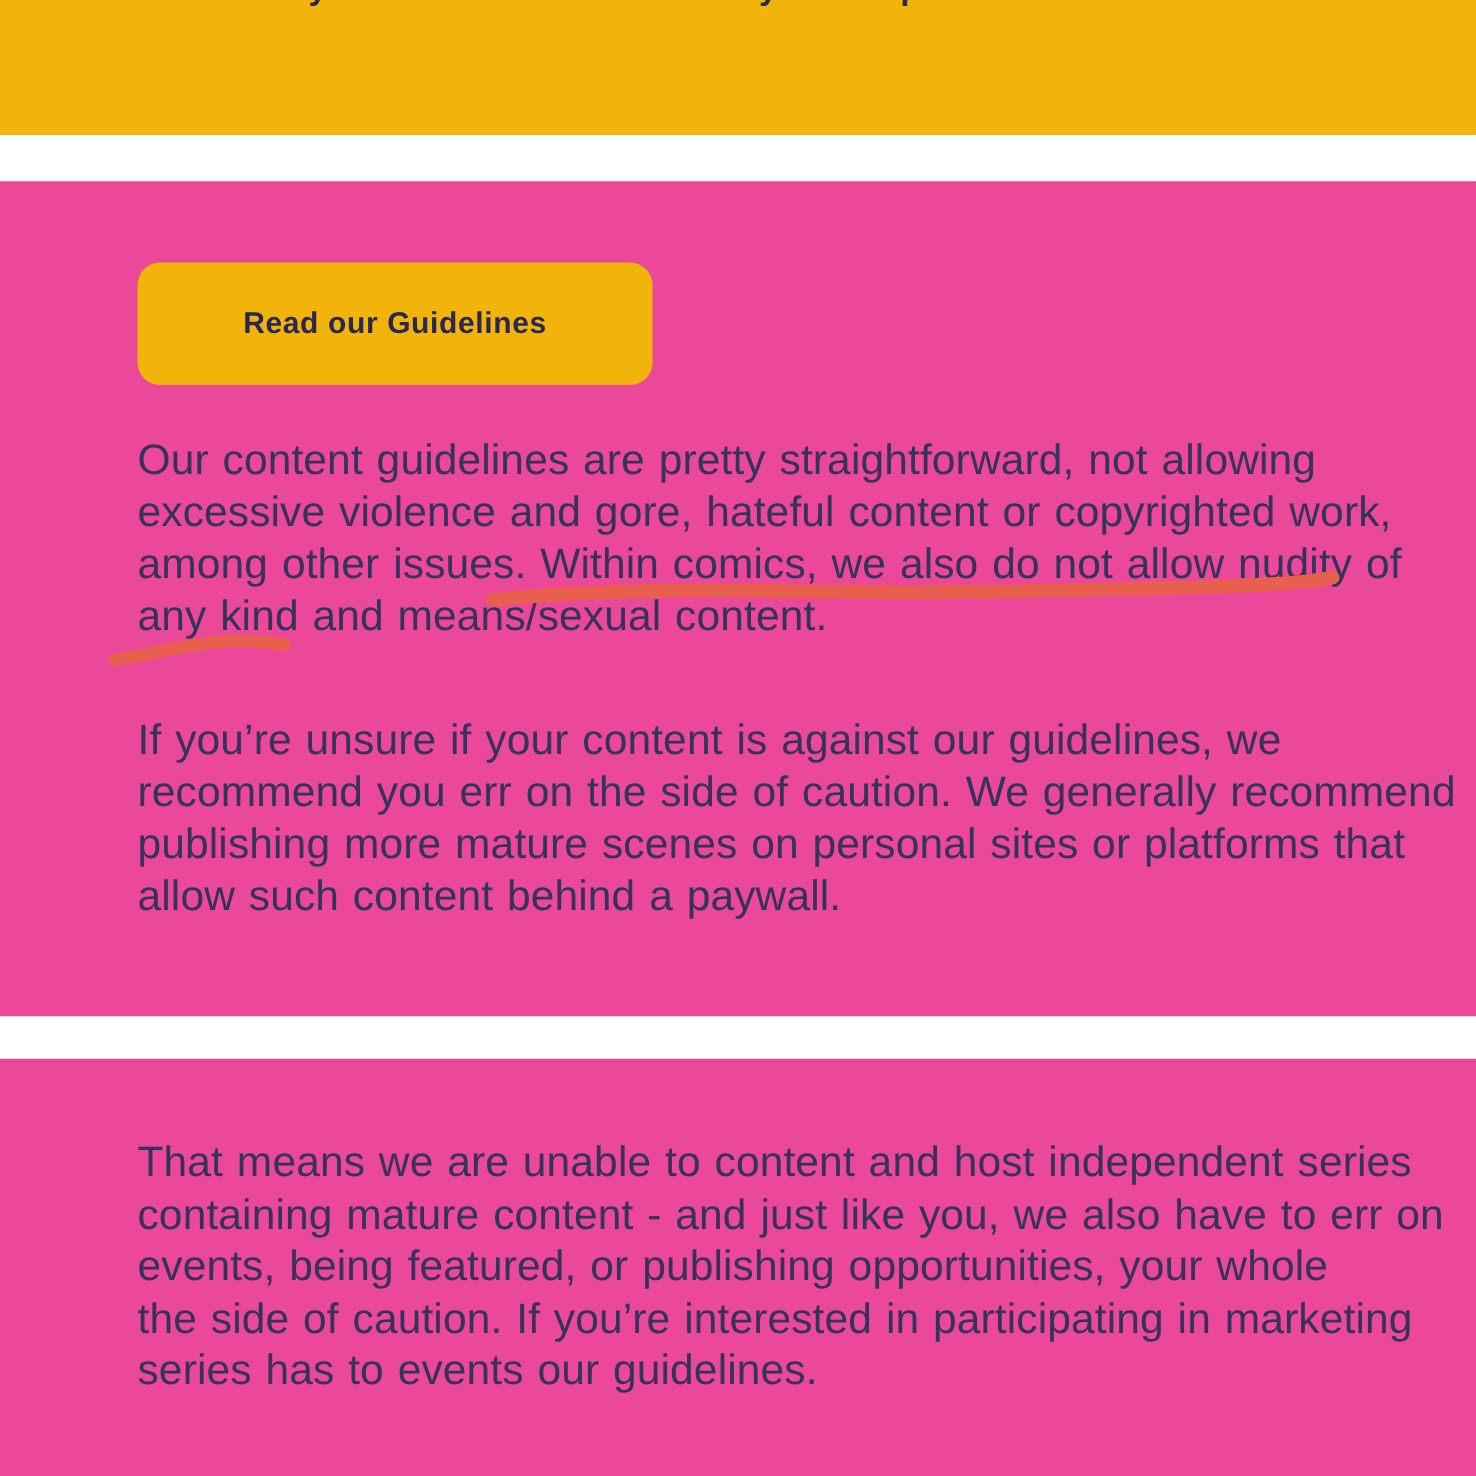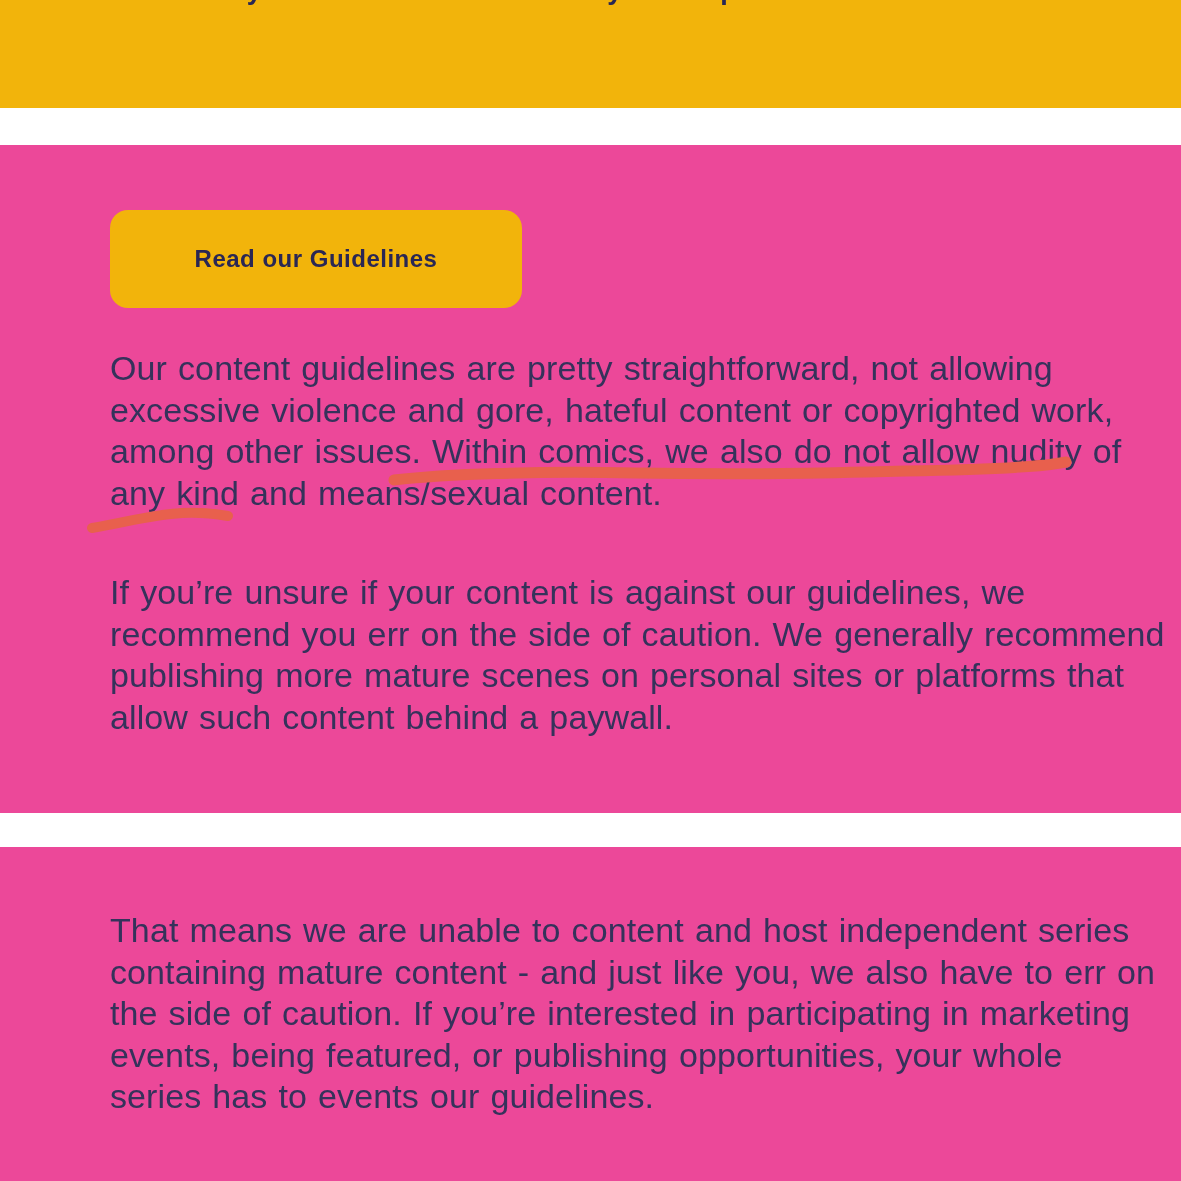--- a/index.html
+++ b/index.html
@@ -115,19 +115,19 @@
     <path d="M 8,25 C 60,19 150,16 250,18 C 360,20 440,18 520,16 C 580,15 630,13 660,10 C 668,9 674,8 680,7" fill="none" stroke="#E8604D" stroke-width="11" stroke-linecap="round"></path>
   </svg>
   <svg class="annotation-svg underline-small" width="156" height="34" viewBox="0 0 156 34">
     <path d="M 8,25 C 40,20 65,12 98,10 C 115,9 132,11 144,13" fill="none" stroke="#E8604D" stroke-width="10" stroke-linecap="round"></path>
   </svg>
 
   <div class="section section-partners">
     <div class="para p3">
       <div class="line">That means we are unable to content and host independent series</div>
       <div class="line">containing mature content - and just like you, we also have to err on</div>
+      <div class="line">events, being featured, or publishing opportunities, your whole</div>
       <div class="line">the side of caution. If you’re interested in participating in marketing</div>
-      <div class="line">events, being featured, or publishing opportunities, your whole</div>
       <div class="line">series has to events our guidelines.</div>
     </div>
   </div>
 
 </div>
 
 </body></html>

